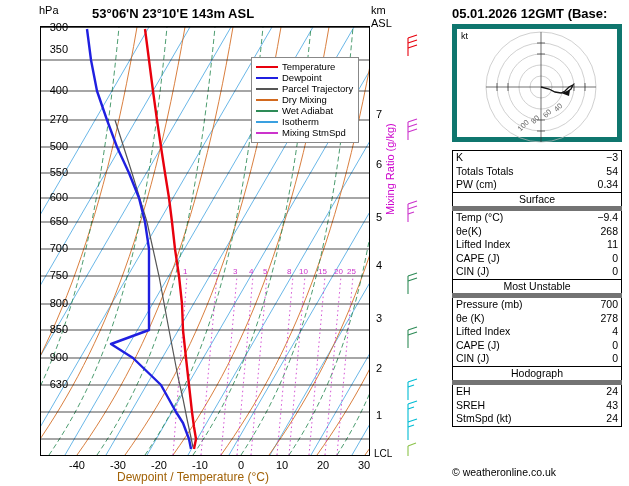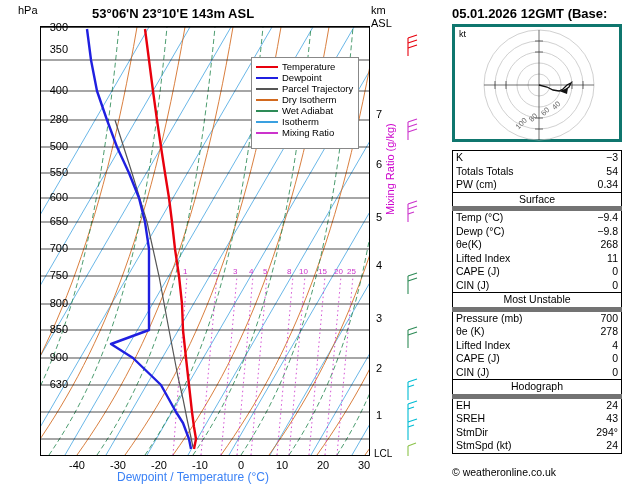--- a/index.html
+++ b/index.html
@@ -1,38 +1,38 @@
 <!DOCTYPE html>
 <html><head>
 <meta charset="utf-8">
 <style>
   html,body{margin:0;padding:0;}
   body{width:629px;height:486px;background:#fff;font-family:"Liberation Sans",sans-serif;overflow:hidden;position:relative;}
   .lbl{position:absolute;white-space:nowrap;}
   
   #sounding{position:absolute;left:0;top:0;width:440px;height:486px;}
-  #hpa{left:18px;top:4px;font-size:11px;color:#000;}
+  #hpa{left:39px;top:4px;font-size:11px;color:#000;}
   #title{left:56px;top:6px;font-size:13px;font-weight:bold;color:#000;margin-left:36px;}
   #kmlab{left:371px;top:4px;font-size:11px;color:#000;}
   #aslab{left:371px;top:17px;font-size:11px;color:#000;}
   #plot{position:absolute;left:40px;top:26px;width:330px;height:430px;border:1px solid #000;box-sizing:border-box;overflow:hidden;background:#fff;}
   #plot svg{position:absolute;left:0;top:0;}
   .ytick{position:absolute;right:372px;font-size:11px;color:#000;text-align:right;}
   .xtick{position:absolute;font-size:11px;color:#000;margin-left:42px;}
-  #xaxlab{left:117px;top:470px;font-size:12px;color:#3b82f6;}
+  #xaxlab{left:117px;top:470px;font-size:12px;color:#a16207;}
   .kmtick{position:absolute;left:376px;font-size:11px;color:#000;}
   #mixlab{position:absolute;left:384px;top:215px;font-size:11px;color:#c0c;transform:rotate(-90deg);transform-origin:left top;white-space:nowrap;}
   #lcl{position:absolute;left:374px;top:448px;font-size:10px;color:#000;}
   
-  #legend{position:absolute;left:210px;top:30px;background:#fff;border:1px solid #888;padding:3px 5px 10px 4px;font-size:9.5px;line-height:11.2px;color:#000;}
+  #legend{position:absolute;left:210px;top:30px;background:#fff;border:1px solid #888;padding:3px 5px 4px 4px;font-size:9.5px;line-height:11.2px;color:#000;}
   #legend .row{display:flex;align-items:center;height:11px;}
   #legend .sw{width:22px;height:0;border-top-width:2px;border-top-style:solid;margin-right:4px;}
   
   #rtitle{position:absolute;left:452px;top:6px;font-size:13px;font-weight:bold;color:#000;}
-  #hodo{position:absolute;left:452px;top:24px;width:170px;height:118px;border:3px solid #0f766e;background:#fff;box-sizing:border-box;}
+  #hodo{position:absolute;left:452px;top:24px;width:170px;height:118px;border:5px solid #0f766e;background:#fff;box-sizing:border-box;}
   #hodo .kt{position:absolute;left:4px;top:2px;font-size:9px;color:#000;}
   #hodo svg{position:absolute;left:0;top:0;}
   .ring-lab{position:absolute;font-size:7.5px;color:#666;}
   #tables{position:absolute;left:452px;top:150px;width:170px;font-size:10.5px;color:#000;}
   table.t{width:100%;border-collapse:collapse;border:1px solid #000;background:#fff;}
   table.t td{padding:0 3px;height:13.5px;line-height:13.5px;font-size:10.5px;}
   td.v{text-align:right;width:42px;}
   tr.hdr td{text-align:center;font-weight:normal;border-top:1px solid #000;border-bottom:5px solid #737373;}
   #credit{position:absolute;left:452px;top:466px;font-size:10.5px;color:#000;}
 </style>
@@ -147,41 +147,41 @@
       <div class="row">
           <span class="sw" style="border-top-color:#1f1fe0"></span>
           <span>Dewpoint</span>
         </div>
       <div class="row">
           <span class="sw" style="border-top-color:#555555"></span>
           <span>Parcel Trajectory</span>
         </div>
       <div class="row">
           <span class="sw" style="border-top-color:#d2691e"></span>
-          <span>Dry Isotherm</span>
+          <span>Dry Mixing</span>
         </div>
       <div class="row">
           <span class="sw" style="border-top-color:#2e8b57"></span>
           <span>Wet Adiabat</span>
         </div>
       <div class="row">
           <span class="sw" style="border-top-color:#3aa0e0"></span>
           <span>Isotherm</span>
         </div>
       <div class="row">
           <span class="sw" style="border-top-color:#cc33cc"></span>
-          <span>Mixing Ratio</span>
+          <span>Mixing StmSpd</span>
         </div>
     </div>
   </div>
 
   <div class="ytick" style="top:21px">300</div>
   <div class="ytick" style="top:43px">350</div>
   <div class="ytick" style="top:84px">400</div>
-  <div class="ytick" style="top:113px">280</div>
+  <div class="ytick" style="top:113px">270</div>
   <div class="ytick" style="top:140px">500</div>
   <div class="ytick" style="top:166px">550</div>
   <div class="ytick" style="top:191px">600</div>
   <div class="ytick" style="top:215px">650</div>
   <div class="ytick" style="top:242px">700</div>
   <div class="ytick" style="top:269px">750</div>
   <div class="ytick" style="top:297px">800</div>
   <div class="ytick" style="top:323px">850</div>
   <div class="ytick" style="top:351px">900</div>
   <div class="ytick" style="top:378px">630</div>
@@ -310,24 +310,20 @@
           <td class="v">0.34</td>
         </tr>
     <tr class="hdr">
           <td colspan="2">Surface</td>
         </tr>
     <tr>
           <td>Temp (°C)</td>
           <td class="v">−9.4</td>
         </tr>
     <tr>
-          <td>Dewp (°C)</td>
-          <td class="v">−9.8</td>
-        </tr>
-    <tr>
           <td>θe(K)</td>
           <td class="v">268</td>
         </tr>
     <tr>
           <td>Lifted Index</td>
           <td class="v">11</td>
         </tr>
     <tr>
           <td>CAPE (J)</td>
           <td class="v">0</td>
@@ -362,24 +358,20 @@
     <tr class="hdr">
           <td colspan="2">Hodograph</td>
         </tr>
     <tr>
           <td>EH</td>
           <td class="v">24</td>
         </tr>
     <tr>
           <td>SREH</td>
           <td class="v">43</td>
-        </tr>
-    <tr>
-          <td>StmDir</td>
-          <td class="v">294°</td>
         </tr>
     <tr>
           <td>StmSpd (kt)</td>
           <td class="v">24</td>
         </tr>
   </tbody>
     </table>
 </div>
 
 <div id="credit">© weatheronline.co.uk</div>

